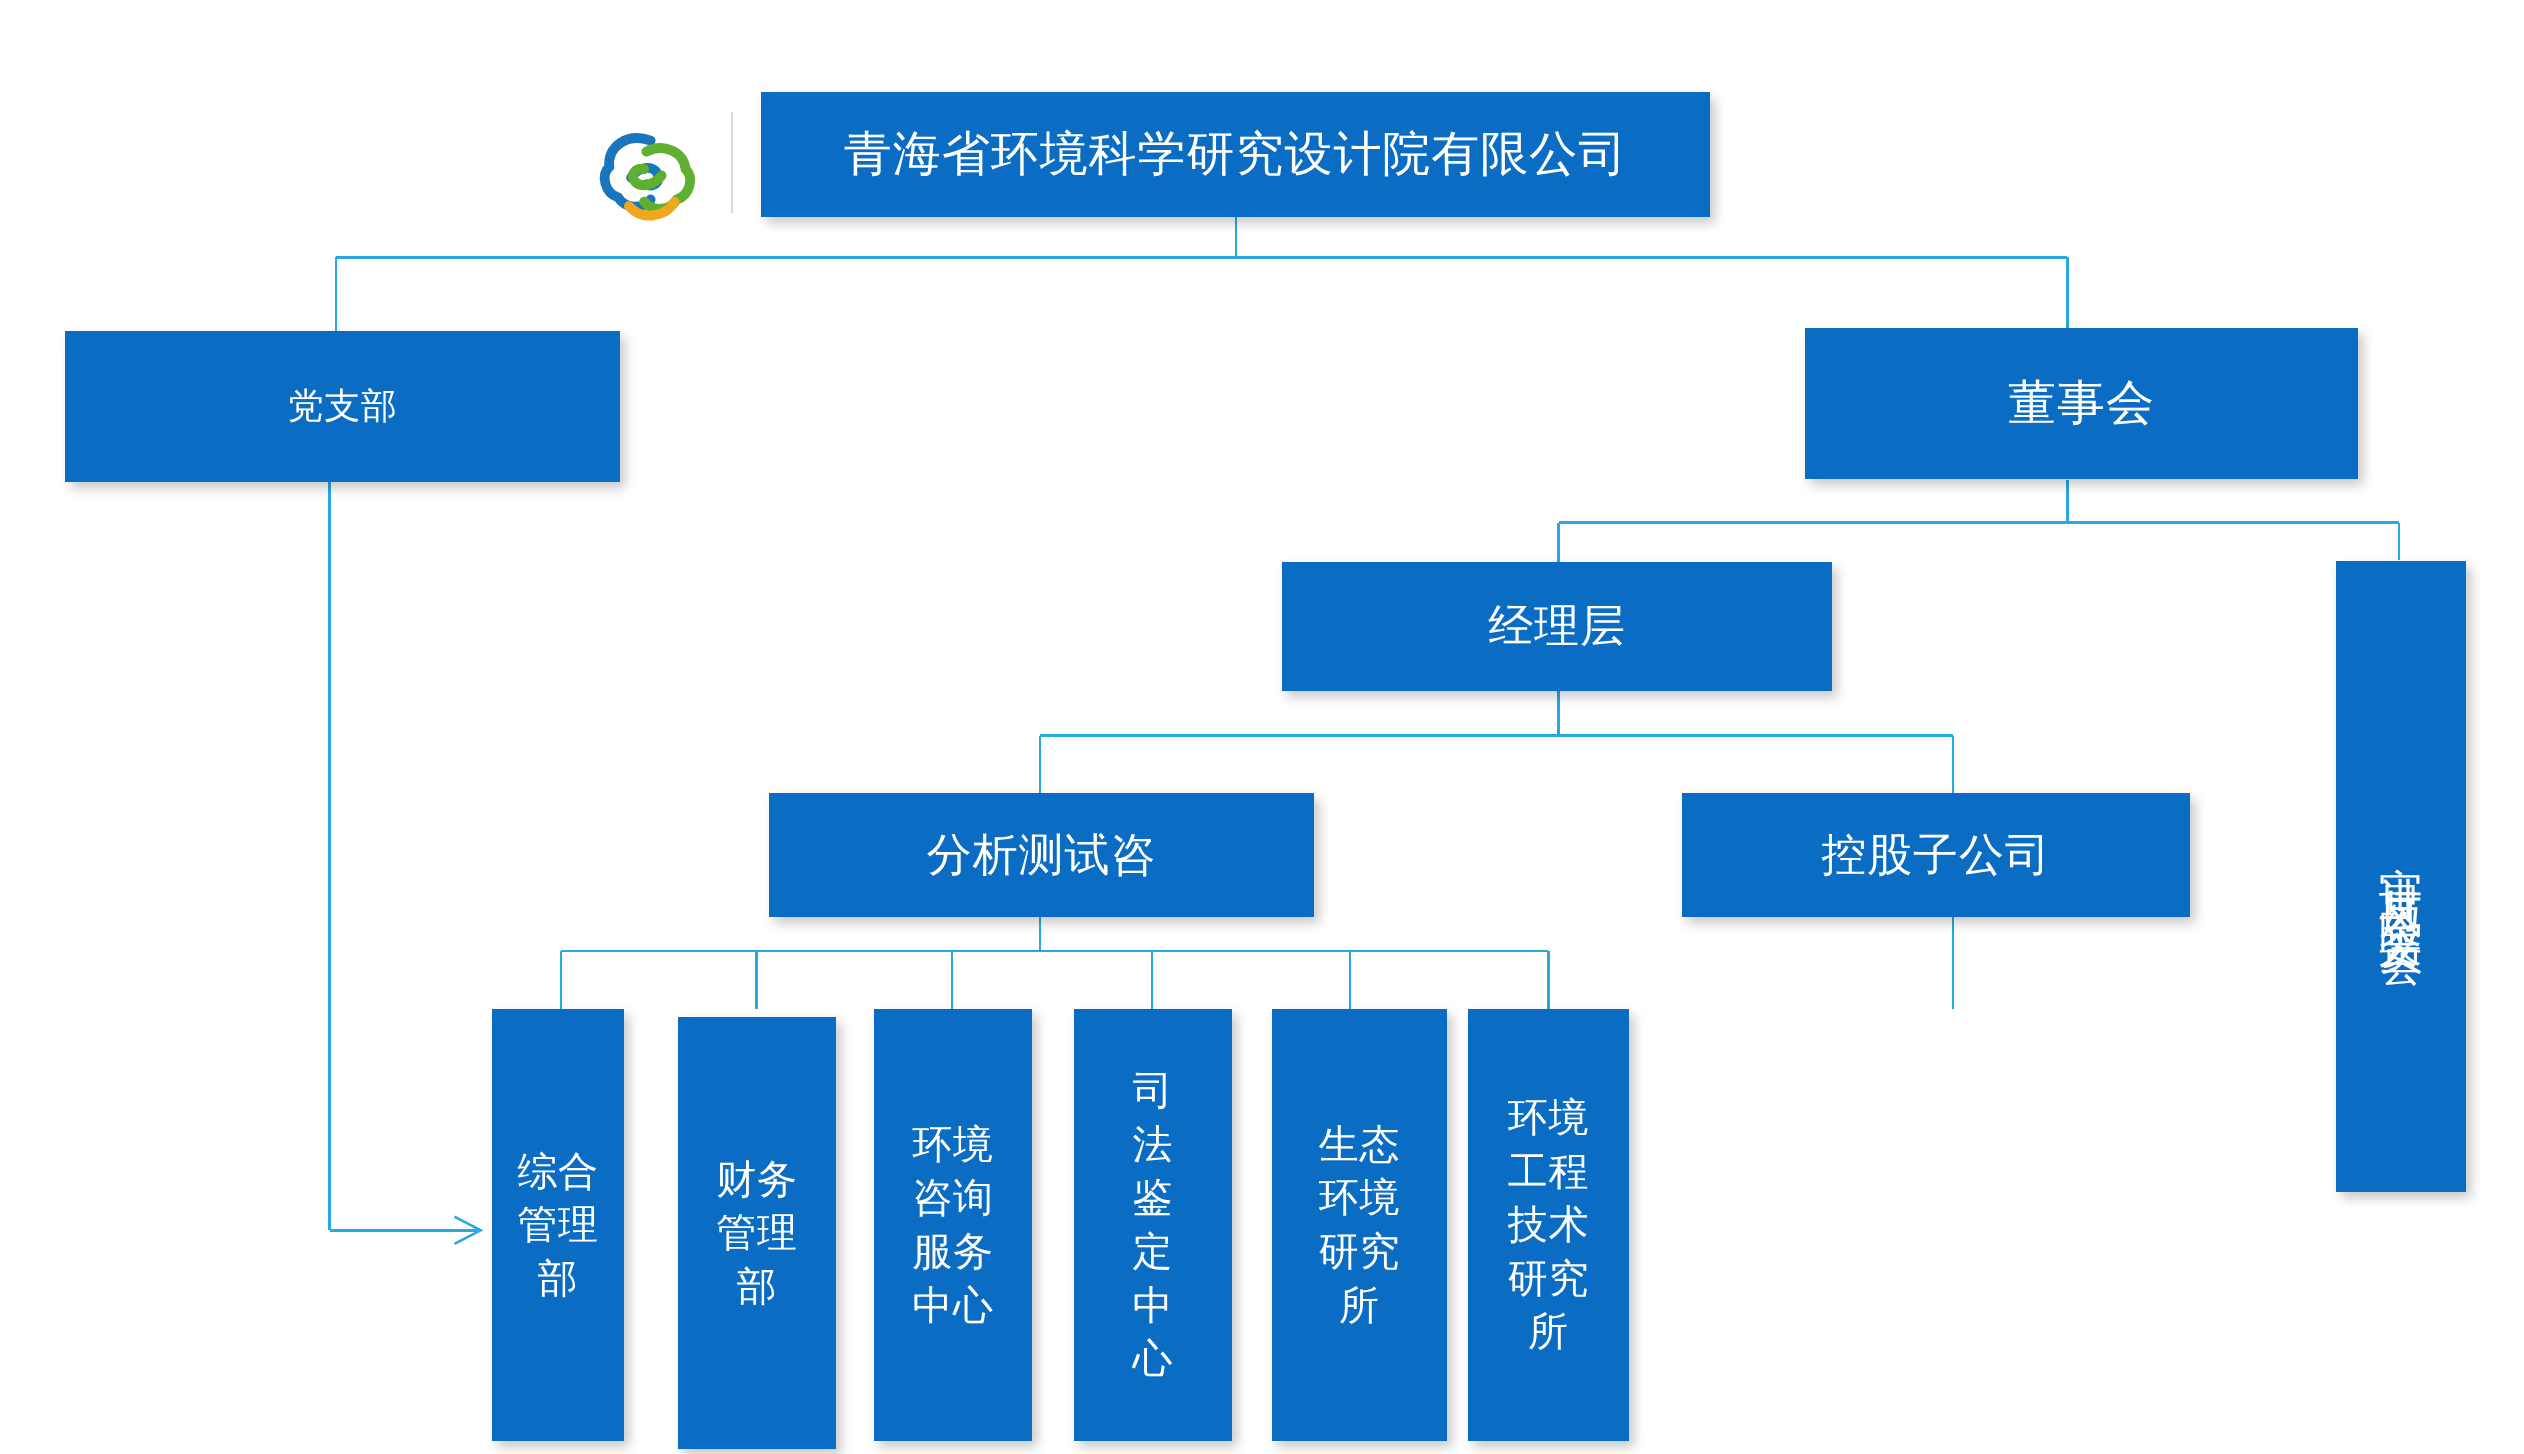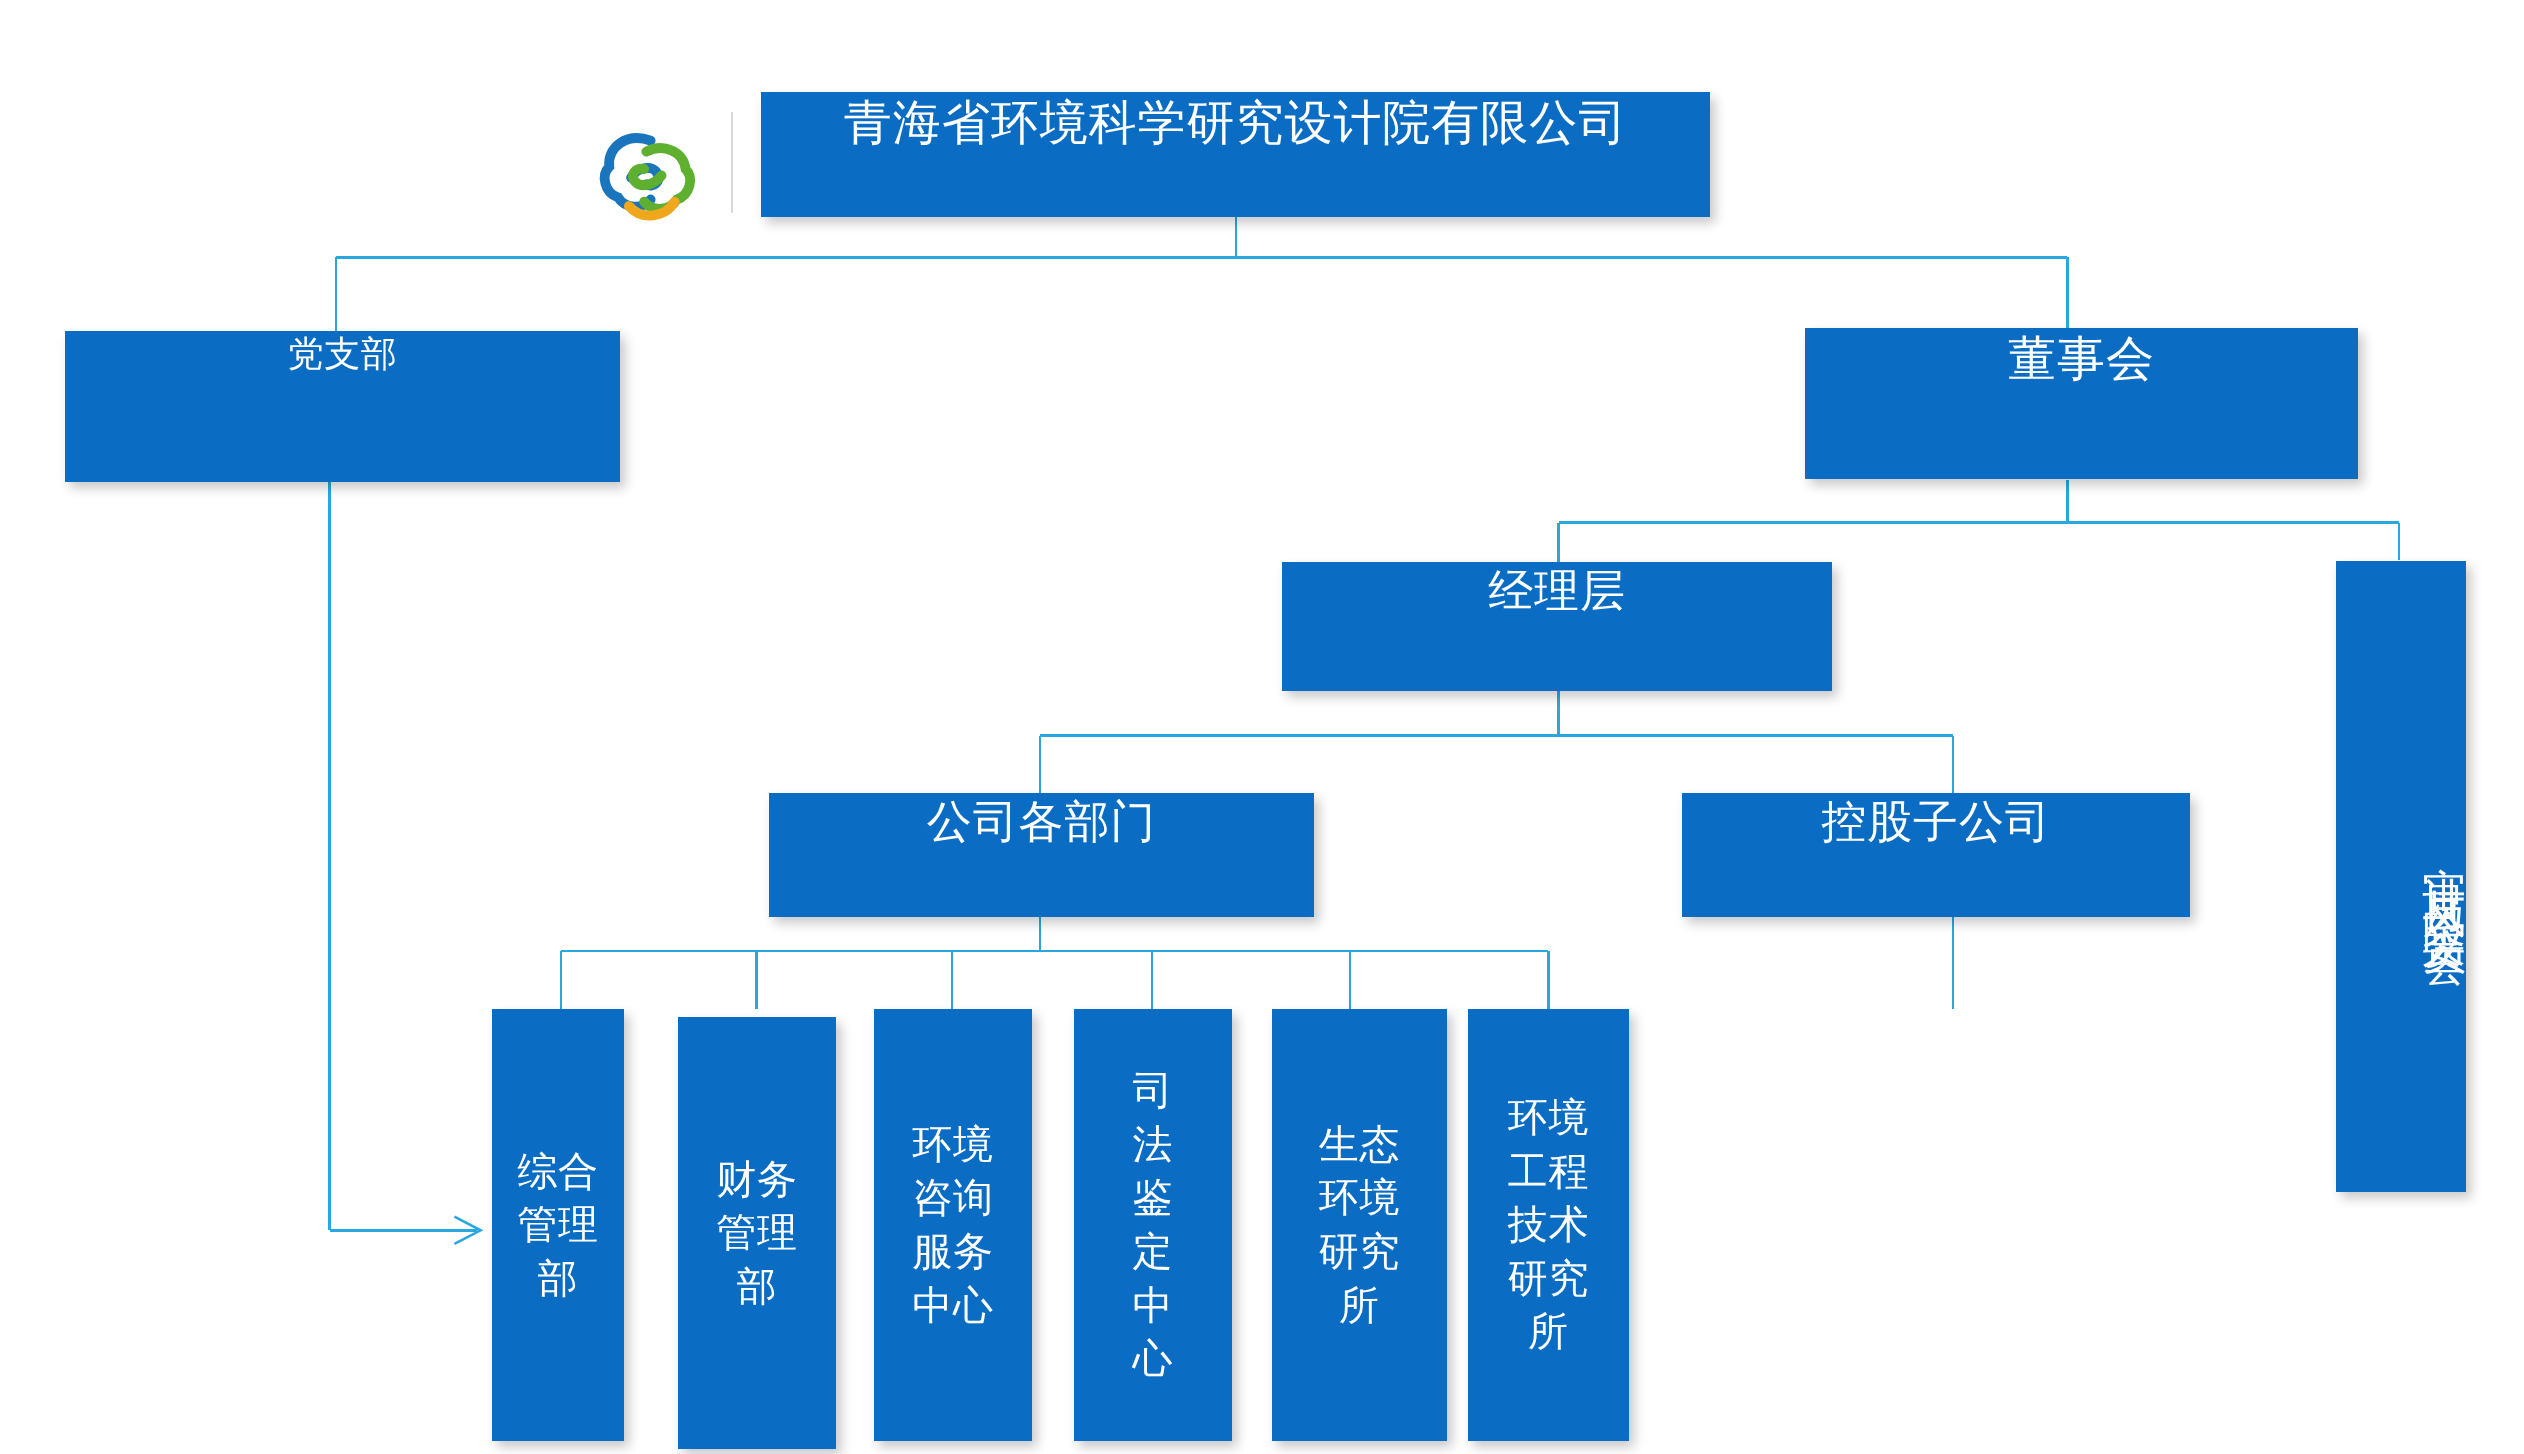--- a/index.html
+++ b/index.html
@@ -25,21 +25,21 @@
     z-index:1;
   }
 
   
   .node{
     position:absolute;
     box-sizing:border-box;
     background:#0A6CC2;
     color:#ffffff;
     display:flex;
-    align-items:flex-start;
+    align-items:center;
     justify-content:center;
     text-align:center;
     z-index:3;
     box-shadow:5px 6px 11px rgba(0,0,0,0.22);
     line-height:1.30;
     letter-spacing:0.02em;
   }
   .node .txt{
     display:block;
     width:100%;
@@ -171,21 +171,21 @@
 
   <div class="node n-board">
     <span class="txt">董事会</span>
   </div>
 
   <div class="node n-audit">
     <span class="txt">审计与风险委员会</span>
   </div>
 
   <div class="node n-depts">
-    <span class="txt">公司各部门</span>
+    <span class="txt">分析测试咨</span>
   </div>
 
   <div class="node n-subs">
     <span class="txt">控股子公司</span>
   </div>
 
   <div class="node n-leaf leaf1">
     <span class="txt">综合
 管理
 部</span>

